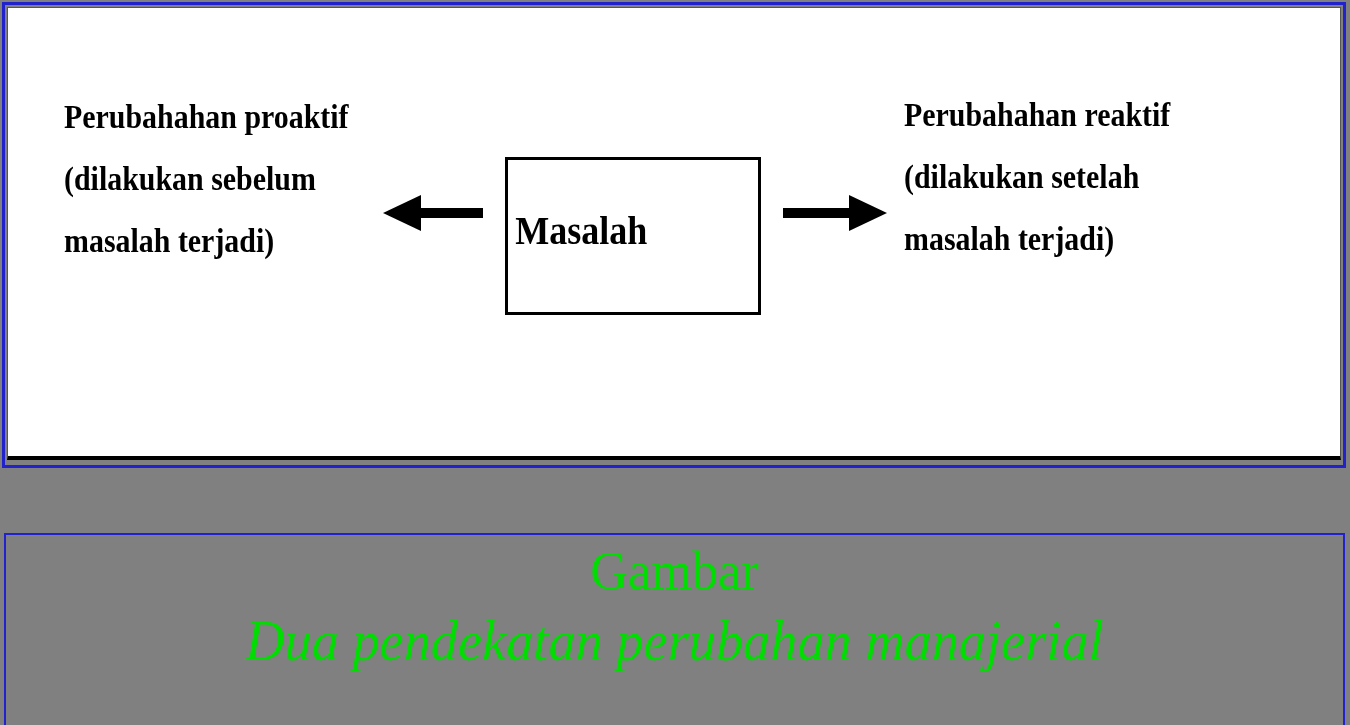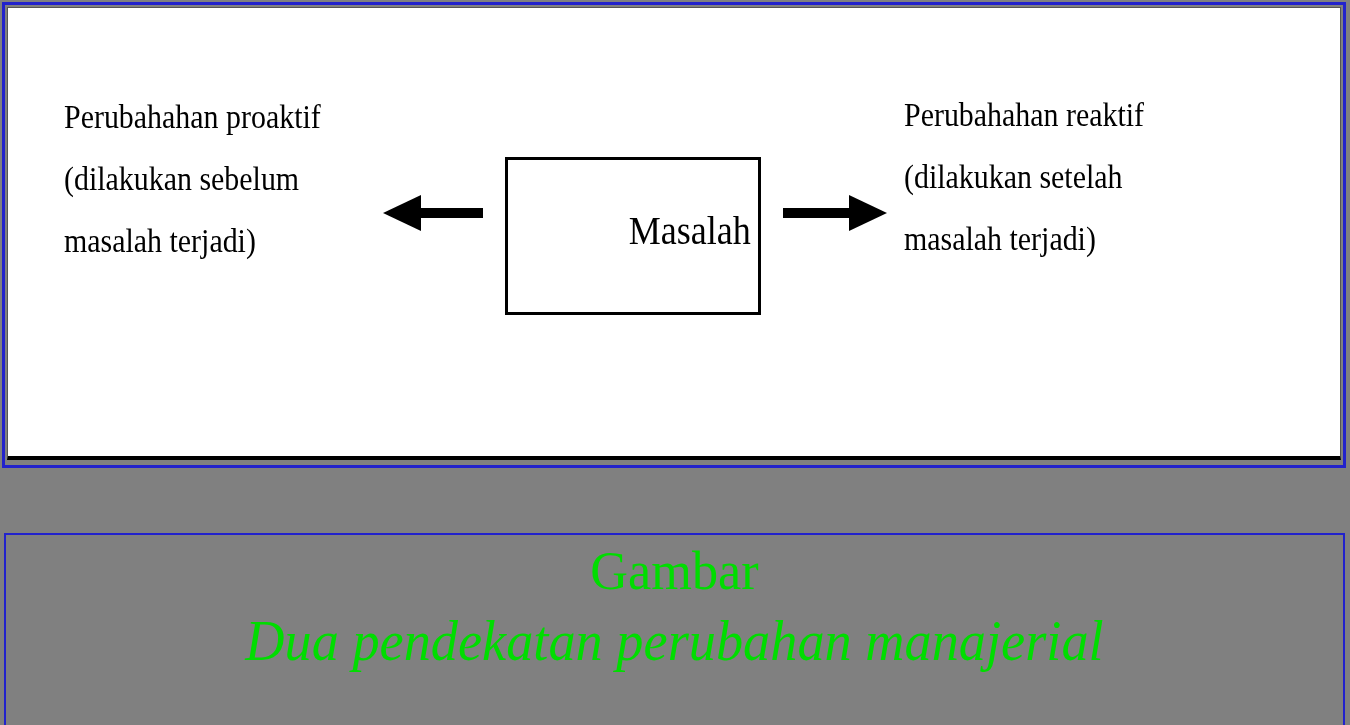--- a/index.html
+++ b/index.html
@@ -32,20 +32,21 @@
     position: absolute;
     left: 2px;
     top: 2px;
     right: 2px;
     bottom: 5px;
     background: #FFFFFF;
     border: 1px solid #555555;
     border-bottom: 4px solid #000000;
     box-sizing: border-box;
     overflow: hidden;
+    font-weight: bold;
   }
 
   
   .side-label {
     position: absolute;
     color: #000000;
     font-size: 34px;
     line-height: 62px;
     font-family: "Liberation Serif", "DejaVu Serif", serif;
     font-stretch: condensed;
@@ -71,21 +72,21 @@
     position: absolute;
     left: 497px;
     top: 149px;
     width: 256px;
     height: 158px;
     border: 3px solid #000000;
     background: #FFFFFF;
     box-sizing: border-box;
     display: flex;
     align-items: center;
-    justify-content: flex-end;
+    justify-content: flex-start;
   }
   #center-box-label {
     font-size: 40px;
     color: #000000;
     font-family: "Liberation Serif", "DejaVu Serif", serif;
     transform: scaleX(0.9);
     white-space: nowrap;
     position: relative;
     top: -6px;
   }

